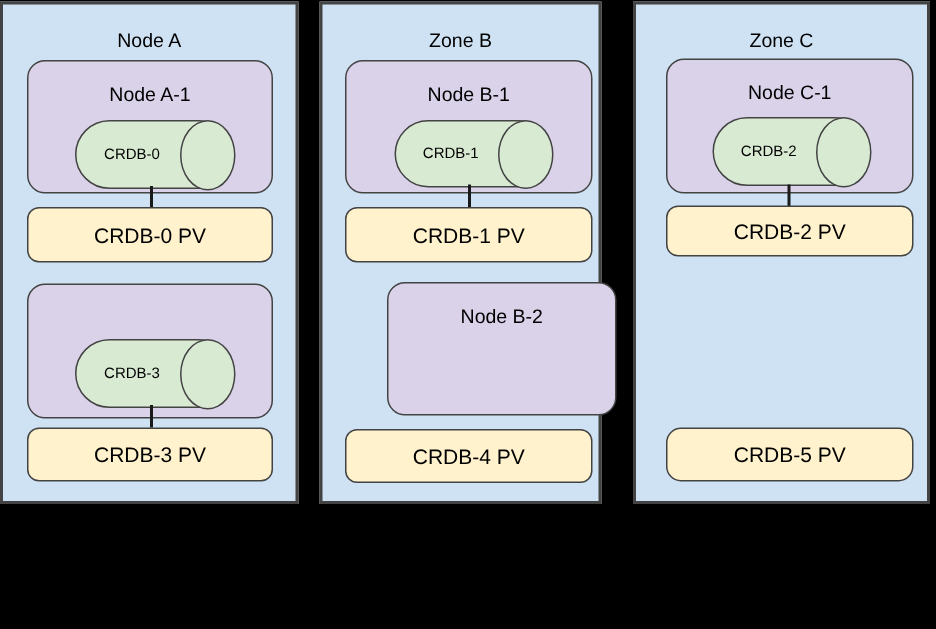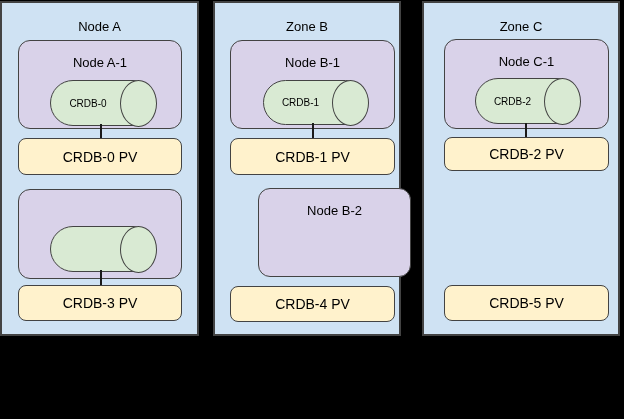--- a/index.html
+++ b/index.html
@@ -90,21 +90,21 @@
   .zone-b .cyl-1  { left:32px; top:39px;  width:105px; height:45px; }
   .zone-b .line-1 { left:97px; top:120px; height:15px; }
   .zone-b .pv-1   { left:15px; top:135px; width:165px; height:37px; }
   .zone-b .pv-2   { left:15px; top:283px; width:165px; height:36px; }
 
   
   .zone-c .node-1 { left:20px; top:36px;  width:165px; height:90px; }
   .zone-c .cyl-1  { left:30px; top:38px;  width:105px; height:46px; }
   .zone-c .line-1 { left:101px; top:120px; height:15px; }
   .zone-c .pv-1   { left:20px; top:134px; width:165px; height:34px; }
-  .zone-c .pv-2   { left:20px; top:282px; width:165px; height:36px; }
+  .zone-c .pv-2   { left:20px; top:282px; width:165px; height:36px;border-radius:10px; }
 </style>
 </head>
 <body>
 
 <div class="stage">
 
   <div class="zone zone-a">
     <div class="zone-label">Node A</div>
 
     <div class="node node-1">
@@ -115,20 +115,21 @@
       </div>
     </div>
     <div class="connector line-1"></div>
     <div class="pv pv-1">
       <span>CRDB-0 PV</span>
     </div>
 
     <div class="node node-2">
       <div class="cyl cyl-2">
         <span class="cyl-cap"></span>
+        <span class="cyl-label">CRDB-3</span>
       </div>
     </div>
     <div class="connector line-2"></div>
     <div class="pv pv-2">
       <span>CRDB-3 PV</span>
     </div>
   </div>
 
   <div class="zone zone-b">
     <div class="zone-label">Zone B</div>

